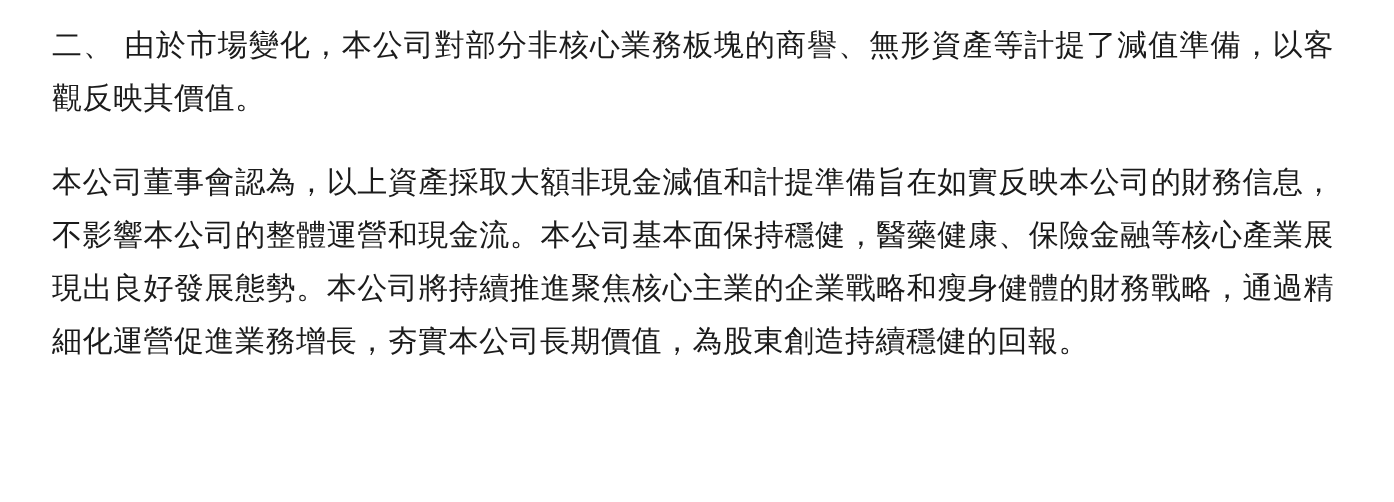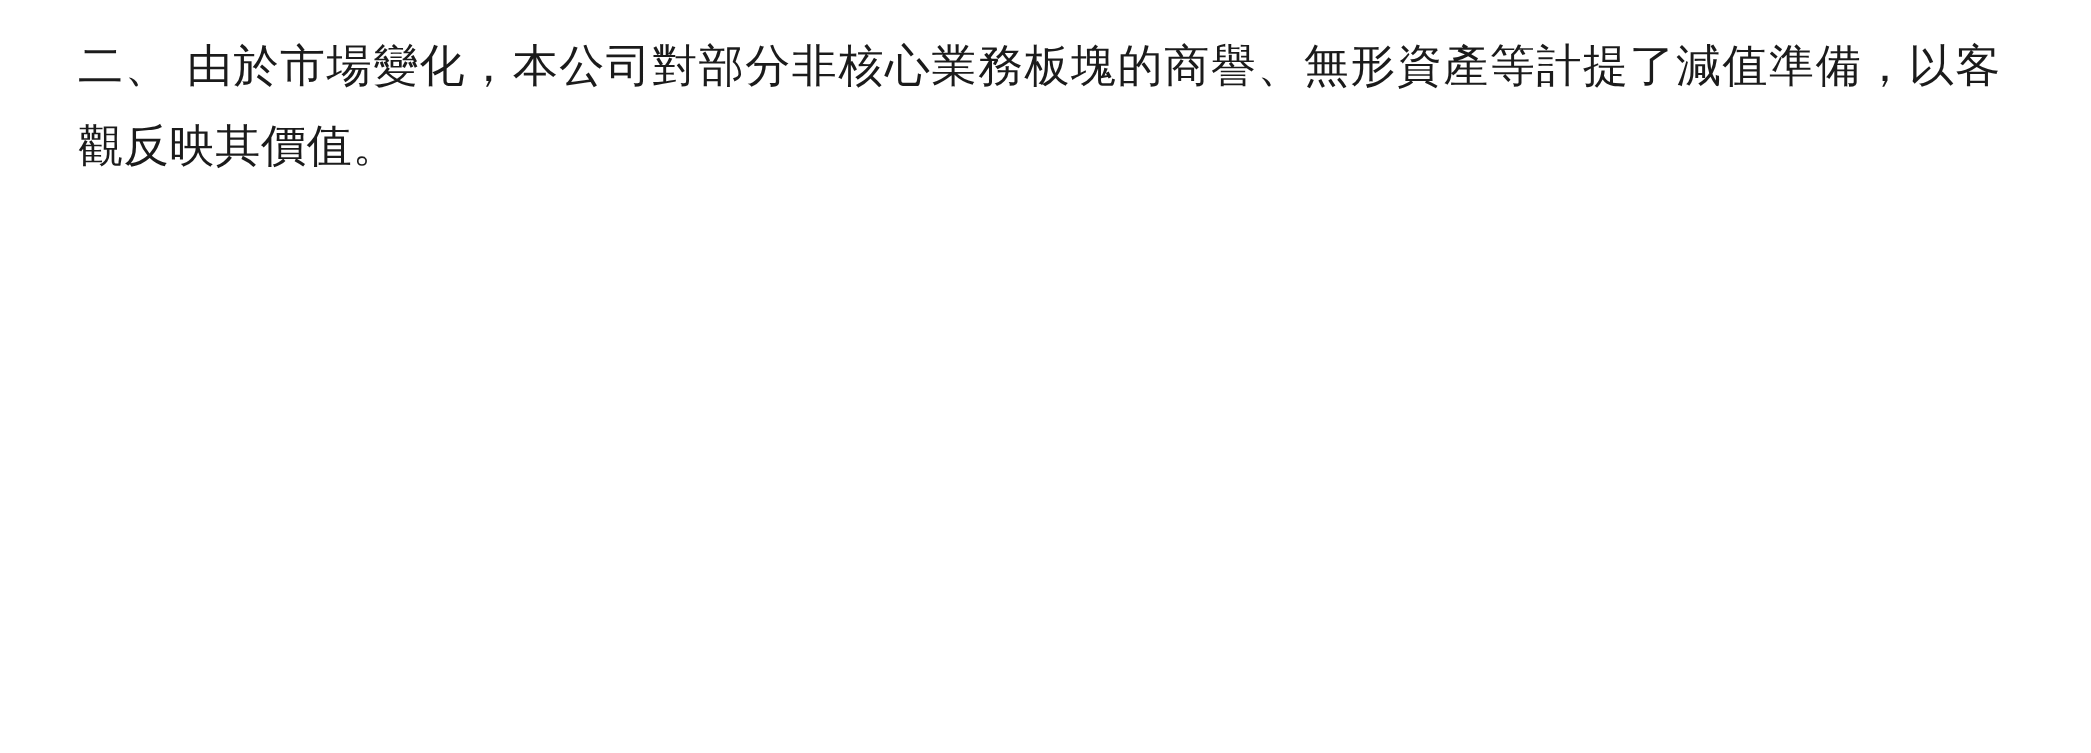--- a/index.html
+++ b/index.html
@@ -35,13 +35,14 @@
   }
   .para.first {
     text-indent: 0;
   }
 </style>
 </head>
 <body>
 
 <div class="page">
   <p class="para first">二、 由於市場變化，本公司對部分非核心業務板塊的商譽、無形資產等計提了減值準備，以客觀反映其價值。</p>
+  <p class="para">本公司董事會認為，以上資產採取大額非現金減值和計提準備旨在如實反映本公司的財務信息，不影響本公司的整體運營和現金流。本公司基本面保持穩健，醫藥健康、保險金融等核心產業展現出良好發展態勢。本公司將持續推進聚焦核心主業的企業戰略和瘦身健體的財務戰略，通過精細化運營促進業務增長，夯實本公司長期價值，為股東創造持續穩健的回報。</p>
 </div>
 
 </body></html>

